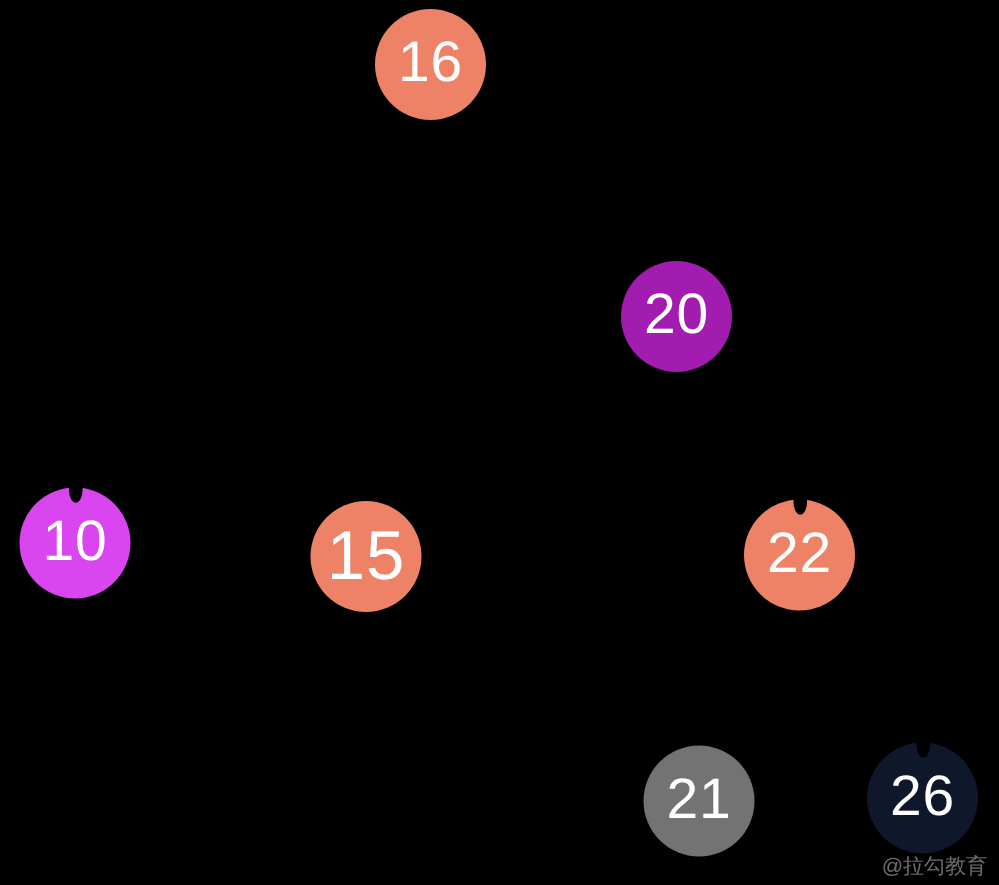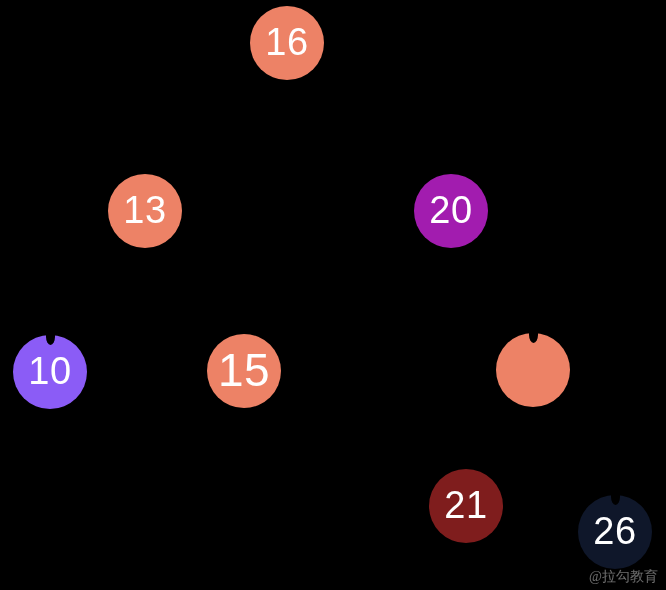--- a/index.html
+++ b/index.html
@@ -55,53 +55,51 @@
     border-bottom-right-radius: 60% 90%;
     pointer-events: none;
   }
 
   
   .watermark {
     position: absolute;
     right: 8px;
     bottom: 6px;
     color: rgba(255, 255, 255, 0.42);
-    font-family: Liberation Serif, serif;
+    font-family: Liberation Sans, sans-serif;
     font-size: 14px;
     line-height: 1;
     white-space: nowrap;
     user-select: none;
     pointer-events: none;
   }
 </style>
 </head>
 <body style="background: rgb(0, 0, 0);">
 
 <div id="canvas" style="width: 666px; height: 590px; background: rgb(0, 0, 0);">
 
   <div class="node" style="width: 74px; height: 74px; left: 250px; top: 6px; background: rgb(237, 130, 102); text-align: right;">
       <span class="node-label" style="font-size: 38px; color: rgb(255, 255, 255);">16</span>
     </div>
-    <div class="node" style="width: 74px; height: 74px; left: 108px; top: 174px; background: rgb(237, 130, 102);">
-      <span class="node-label" style="font-size: 38px; color: rgb(255, 255, 255);">13</span>
-    </div>
     <div class="node" style="width: 74px; height: 74px; left: 414px; top: 174px; background: #a21caf;">
       <span class="node-label" style="font-size: 38px; color: rgb(255, 255, 255);">20</span>
     </div>
-    <div class="node" style="width: 74px; height: 74px; left: 13px; top: 335px; background: #8b5cf6;">
+    <div class="node" style="width: 74px; height: 74px; left: 13px; top: 325px; background: #d946ef;">
       <span class="node-label" style="font-size: 38px; color: rgb(255, 255, 255);">10</span>
       <span class="node-notch"></span>
     </div>
     <div class="node" style="width: 74px; height: 74px; left: 207px; top: 334px; background: rgb(237, 130, 102);">
       <span class="node-label" style="font-size: 46px; color: rgb(255, 255, 255);">15</span>
     </div>
     <div class="node" style="width: 74px; height: 74px; left: 496px; top: 333px; background: rgb(237, 130, 102);">
+      <span class="node-label" style="font-size: 38px; color: rgb(255, 255, 255);">22</span>
       <span class="node-notch"></span>
     </div>
-    <div class="node" style="width: 74px; height: 74px; left: 429px; top: 469px; background: #7f1d1d;">
+    <div class="node" style="width: 74px; height: 74px; left: 429px; top: 497px; background: #737373;">
       <span class="node-label" style="font-size: 38px; color: rgb(255, 255, 255);">21</span>
     </div>
     <div class="node" style="width: 74px; height: 74px; left: 578px; top: 495px; background: #0f172a;">
       <span class="node-label" style="font-size: 38px; color: rgb(255, 255, 255);">26</span>
       <span class="node-notch"></span>
     </div>
     <div class="watermark">@拉勾教育</div>
 </div>
 
 </body></html>

